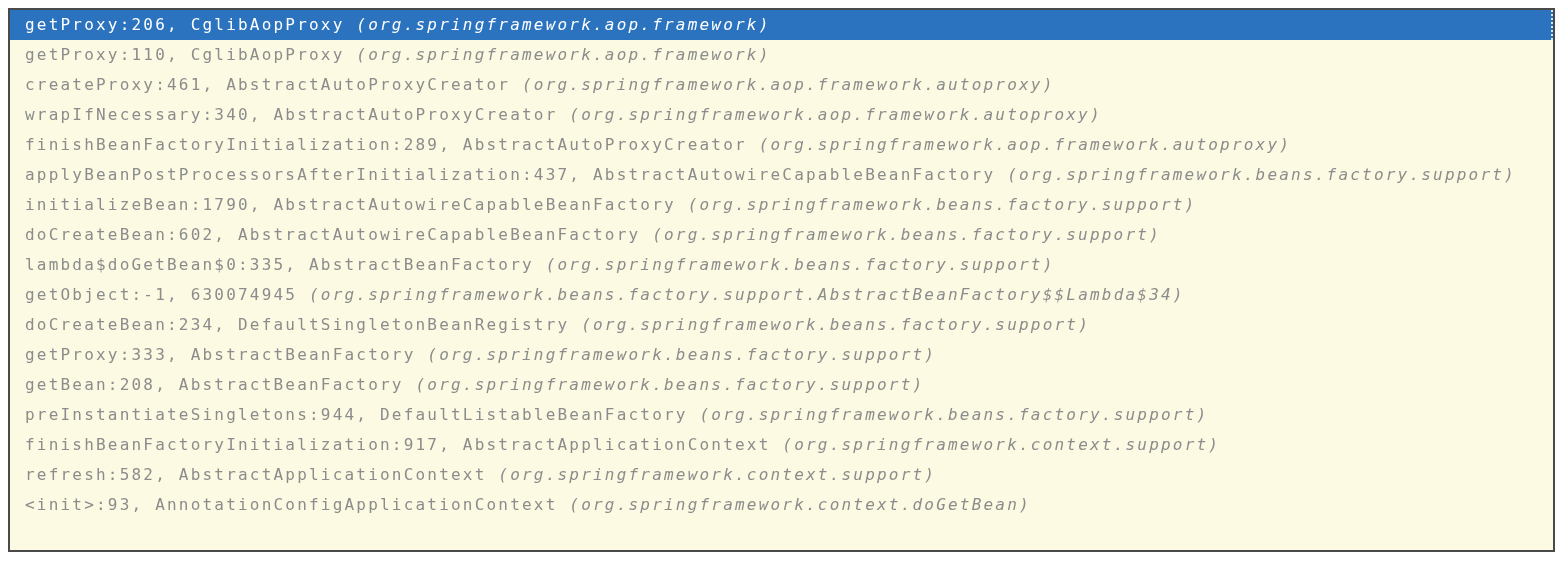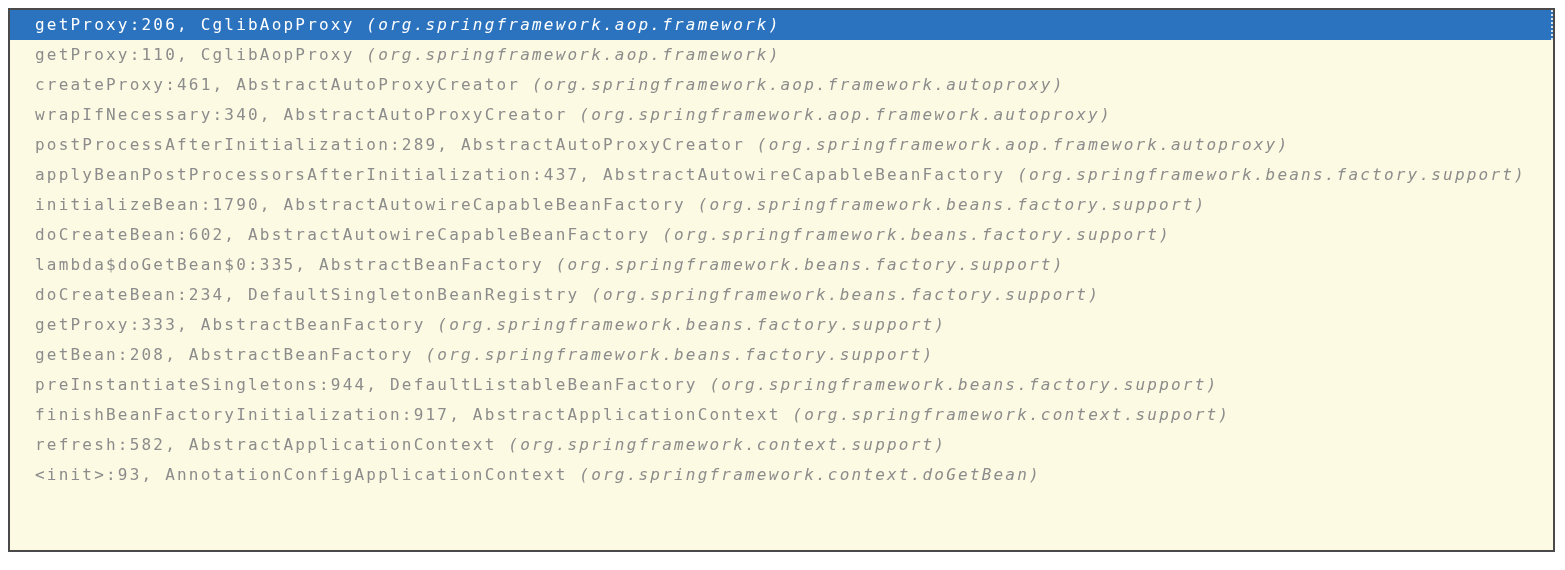--- a/index.html
+++ b/index.html
@@ -22,21 +22,21 @@
     border: 2px solid var(--border-col, #4a4a4a);
     overflow: hidden;
   }
   .frames-list {
     position: absolute;
     inset: 0;
   }
   .frame-row {
     height: 30px;
     line-height: 30px;
-    padding-left: 25px;
+    padding-left: 15px;
     font-size: 16px;
     letter-spacing: 2.2px;
     white-space: nowrap;
     overflow: hidden;
     color: var(--frame-text, #8c8c8c);
     cursor: default;
     box-sizing: border-box;
   }
   .frame-row.selected {
     background: var(--selection-bg, #2b73be);
@@ -58,33 +58,36 @@
       <div class="frame-row">
     <span class="frame-loc">getProxy:110, CglibAopProxy </span><span class="frame-pkg">(org.springframework.aop.framework)</span>
   </div>
       <div class="frame-row">
     <span class="frame-loc">createProxy:461, AbstractAutoProxyCreator </span><span class="frame-pkg">(org.springframework.aop.framework.autoproxy)</span>
   </div>
       <div class="frame-row">
     <span class="frame-loc">wrapIfNecessary:340, AbstractAutoProxyCreator </span><span class="frame-pkg">(org.springframework.aop.framework.autoproxy)</span>
   </div>
       <div class="frame-row">
-    <span class="frame-loc">postProcessAfterInitialization:289, AbstractAutoProxyCreator </span><span class="frame-pkg">(org.springframework.aop.framework.autoproxy)</span>
+    <span class="frame-loc">finishBeanFactoryInitialization:289, AbstractAutoProxyCreator </span><span class="frame-pkg">(org.springframework.aop.framework.autoproxy)</span>
   </div>
       <div class="frame-row">
     <span class="frame-loc">applyBeanPostProcessorsAfterInitialization:437, AbstractAutowireCapableBeanFactory </span><span class="frame-pkg">(org.springframework.beans.factory.support)</span>
   </div>
       <div class="frame-row">
     <span class="frame-loc">initializeBean:1790, AbstractAutowireCapableBeanFactory </span><span class="frame-pkg">(org.springframework.beans.factory.support)</span>
   </div>
       <div class="frame-row">
     <span class="frame-loc">doCreateBean:602, AbstractAutowireCapableBeanFactory </span><span class="frame-pkg">(org.springframework.beans.factory.support)</span>
   </div>
       <div class="frame-row">
     <span class="frame-loc">lambda$doGetBean$0:335, AbstractBeanFactory </span><span class="frame-pkg">(org.springframework.beans.factory.support)</span>
+  </div>
+      <div class="frame-row">
+    <span class="frame-loc">getObject:-1, 630074945 </span><span class="frame-pkg">(org.springframework.beans.factory.support.AbstractBeanFactory$$Lambda$34)</span>
   </div>
       <div class="frame-row">
     <span class="frame-loc">doCreateBean:234, DefaultSingletonBeanRegistry </span><span class="frame-pkg">(org.springframework.beans.factory.support)</span>
   </div>
       <div class="frame-row">
     <span class="frame-loc">getProxy:333, AbstractBeanFactory </span><span class="frame-pkg">(org.springframework.beans.factory.support)</span>
   </div>
       <div class="frame-row">
     <span class="frame-loc">getBean:208, AbstractBeanFactory </span><span class="frame-pkg">(org.springframework.beans.factory.support)</span>
   </div>

